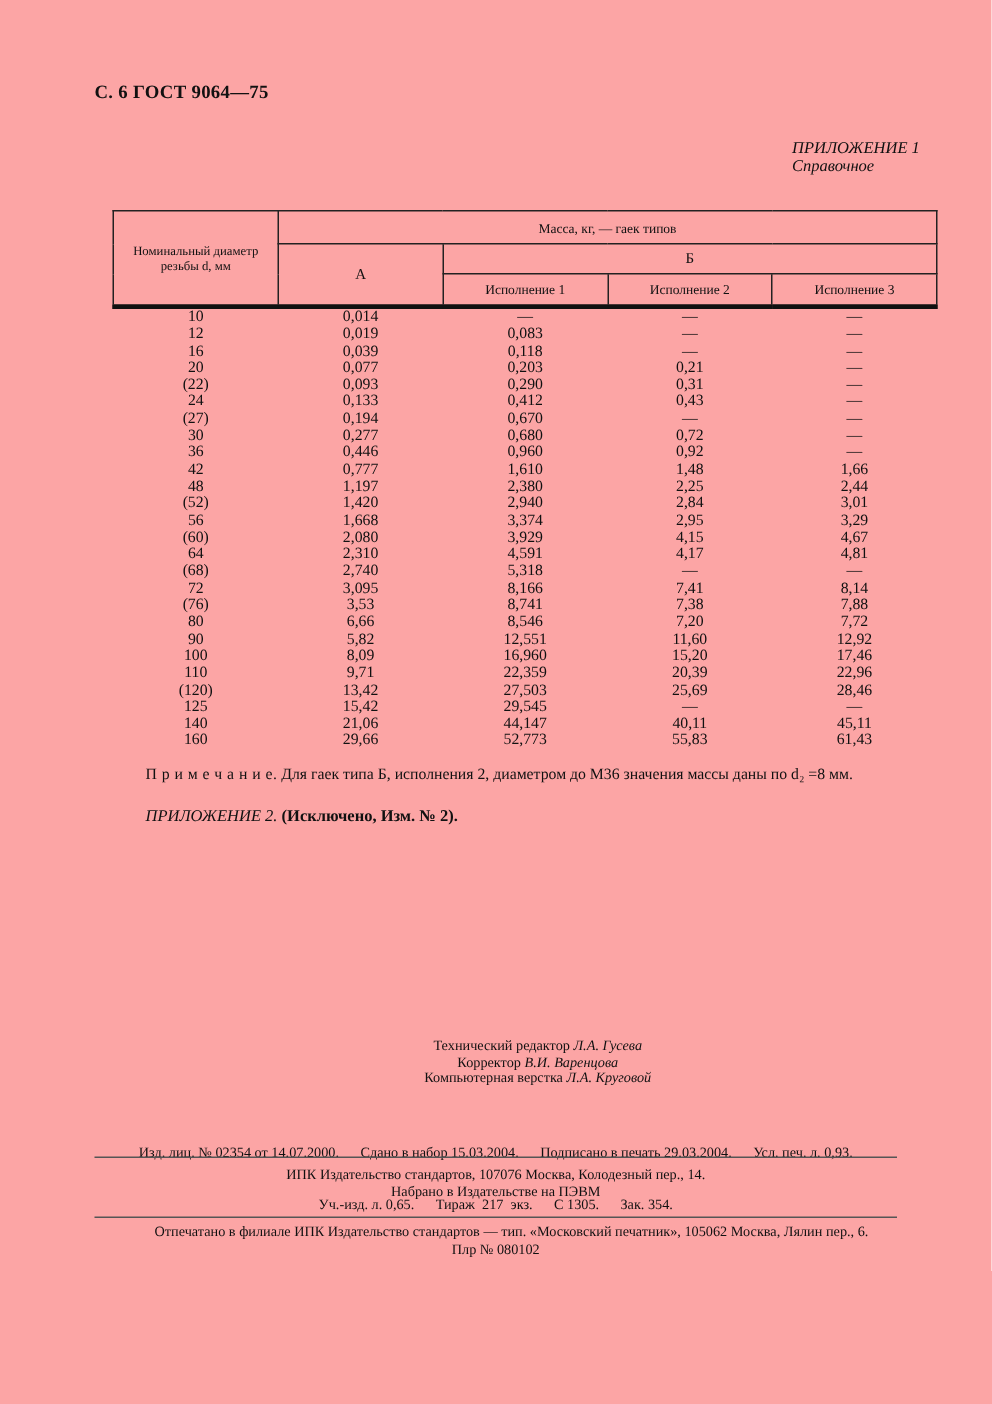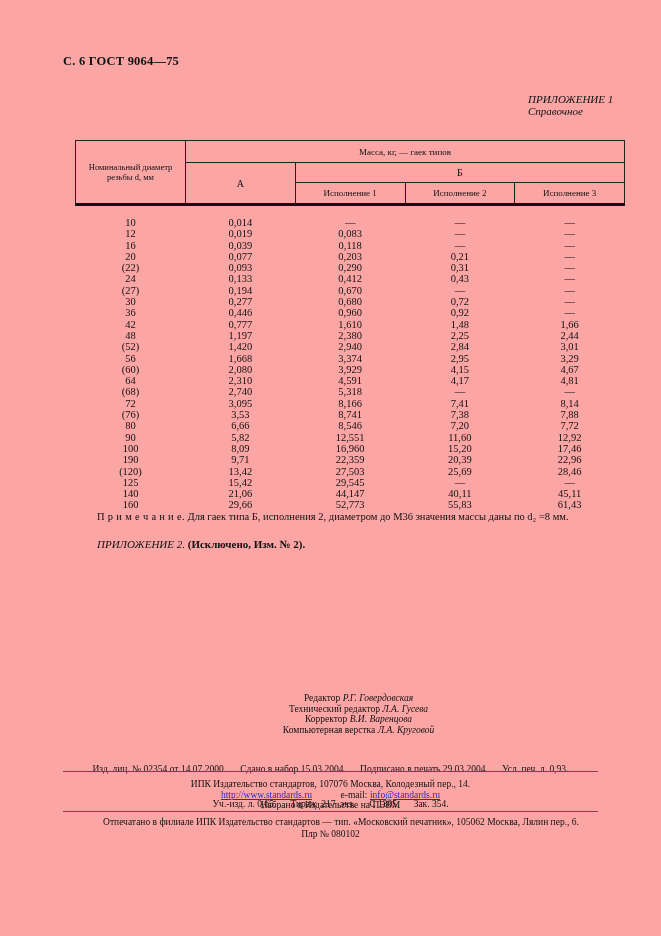--- a/index.html
+++ b/index.html
@@ -51,21 +51,21 @@
   .th-exec  { width: 110px; font-size: 9px; height: 22px; border-bottom: 3px solid #111 !important; }
   table.mass-table tbody td {
     border: none;
     text-align: center;
     vertical-align: middle;
     font-size: 10.5px;
     height: 11.3px;
     line-height: 11.3px;
     padding: 0;
   }
-  table.mass-table tbody tr:first-child td { padding-top: 11px; }
+  table.mass-table tbody tr:first-child td { padding-top: 0; }
   .note {
     position: absolute;
     top: 511px;
     left: 97px;
     width: 520px;
     font-size: 10.5px;
     line-height: 12px;
   }
   .note .note-label { letter-spacing: 0.3px; }
   .appendix2 {
@@ -310,21 +310,21 @@
           <td>12,92</td>
         </tr>
         <tr>
           <td>100</td>
           <td>8,09</td>
           <td>16,960</td>
           <td>15,20</td>
           <td>17,46</td>
         </tr>
         <tr>
-          <td>190</td>
+          <td>110</td>
           <td>9,71</td>
           <td>22,359</td>
           <td>20,39</td>
           <td>22,96</td>
         </tr>
         <tr>
           <td>(120)</td>
           <td>13,42</td>
           <td>27,503</td>
           <td>25,69</td>
@@ -356,36 +356,34 @@
 
   <p class="note">
     <span class="note-label">П р и м е ч а н и е.</span><span> Для гаек типа Б, исполнения 2, диаметром до М36 значения массы даны по d₂ =8 мм.</span>
   </p>
 
   <p class="appendix2">
     <span class="app2-title">ПРИЛОЖЕНИЕ 2.</span><span class="app2-text"> (Исключено, Изм. № 2).</span>
   </p>
 
   <div class="colophon">
-    <div><span>Редактор </span><span class="name">Р.Г. Говердовская</span></div>
     <div><span>Технический редактор </span><span class="name">Л.А. Гусева</span></div>
     <div><span>Корректор </span><span class="name">В.И. Варенцова</span></div>
     <div><span>Компьютерная верстка </span><span class="name">Л.А. Круговой</span></div>
   </div>
 
   <div class="imprint">
     <div>Изд. лиц. № 02354 от 14.07.2000.      Сдано в набор 15.03.2004.      Подписано в печать 29.03.2004.      Усл. печ. л. 0,93.</div>
     <div>Уч.-изд. л. 0,65.      Тираж  217  экз.      С 1305.      Зак. 354.</div>
   </div>
 
   <div class="rule rule-1"></div>
 
   <div class="publisher">
     <div>ИПК Издательство стандартов, 107076 Москва, Колодезный пер., 14.</div>
-    <div class="links-line"><span class="link">http://www.standards.ru</span><span>            </span><span>e-mail: </span><span class="link">info@standards.ru</span></div>
     <div>Набрано в Издательстве на ПЭВМ</div>
   </div>
 
   <div class="rule rule-2"></div>
 
   <div class="printed">Отпечатано в филиале ИПК Издательство стандартов — тип. «Московский печатник», 105062 Москва, Лялин пер., 6.</div>
 
   <div class="plr">Плр № 080102</div>
 
 </div>

